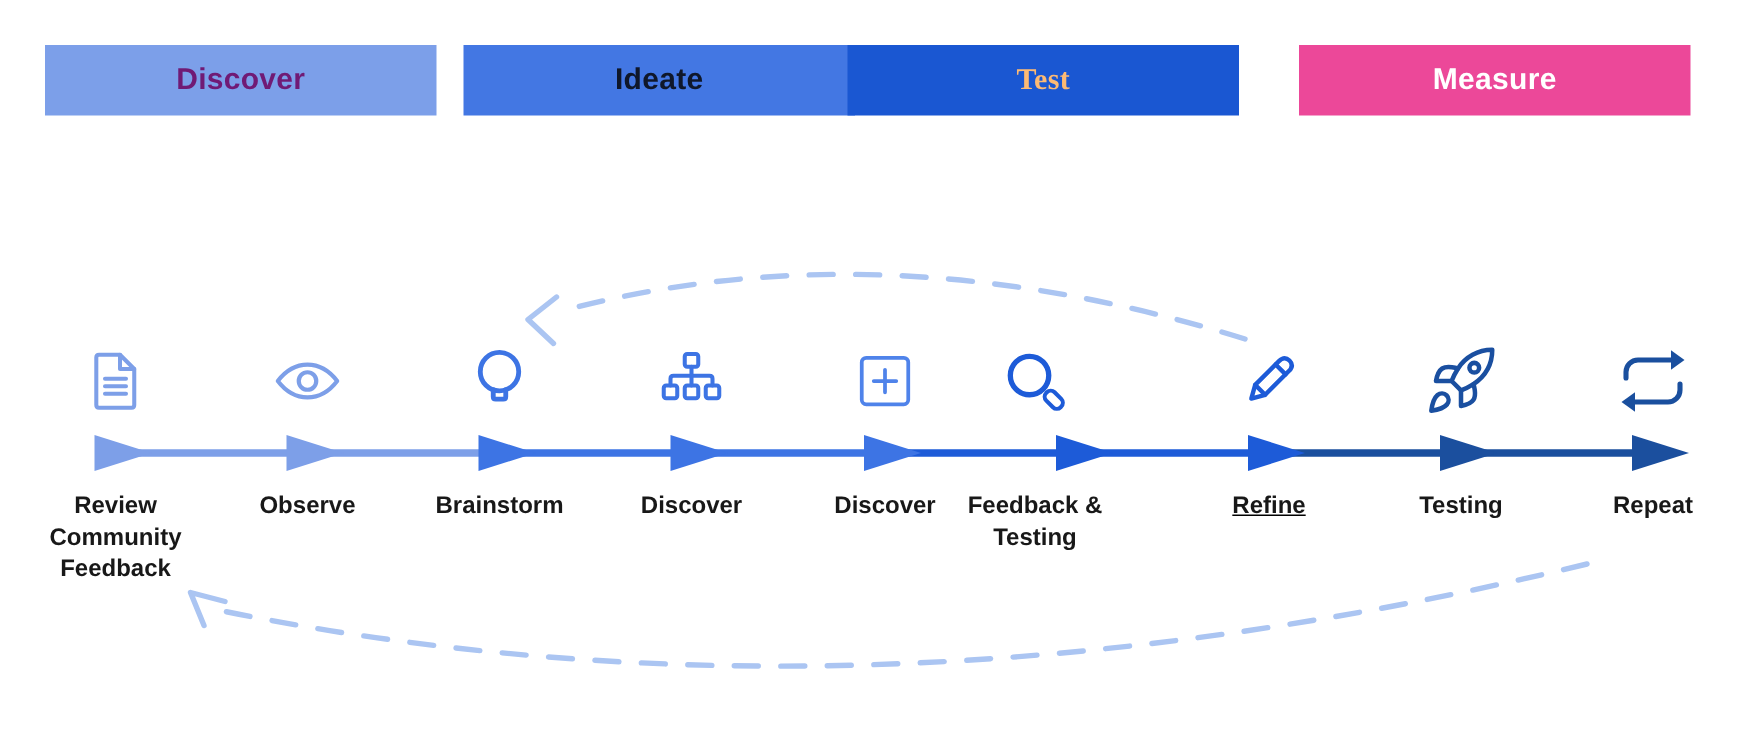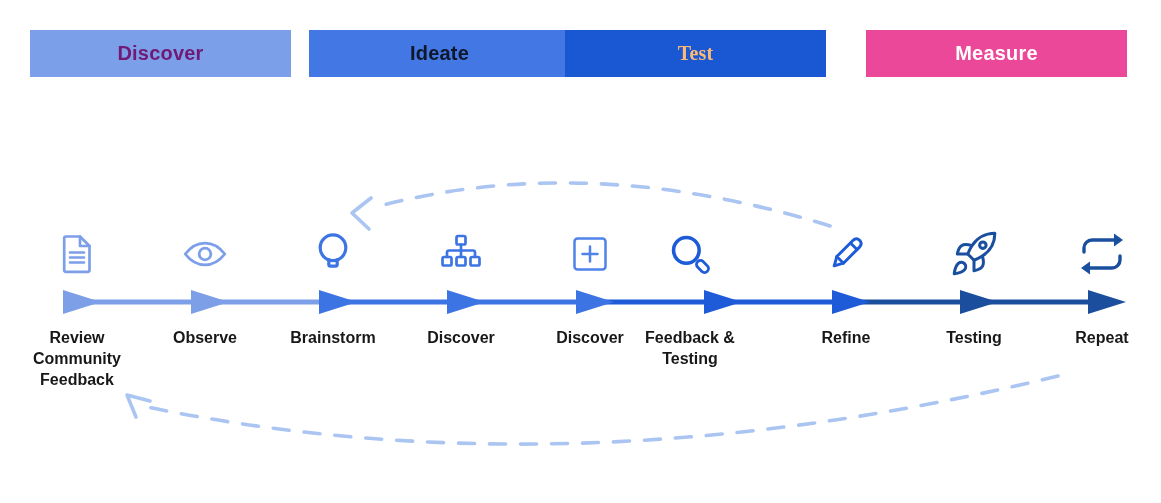--- a/index.html
+++ b/index.html
@@ -28,21 +28,21 @@
   .step .label{
     margin-top:46px;font-size:16px;font-weight:700;
     line-height:1.32;color:#181818;
   }
   .s0{left:22px;width:110px;}
   .s1{left:135px;}
   .s2{left:263px;}
   .s3{left:391px;}
   .s4{left:520px;}
   .s5{left:620px;}
-  .s6{left:776px;}
+  .s6{left:776px;text-decoration:underline;}
   .s7{left:904px;}
   .s8{left:1032px;}
 </style>
 </head>
 <body>
 
 <div class="canvas">
 
   <svg class="flow-svg" width="1161" height="503" viewBox="0 0 1161 503">
 

